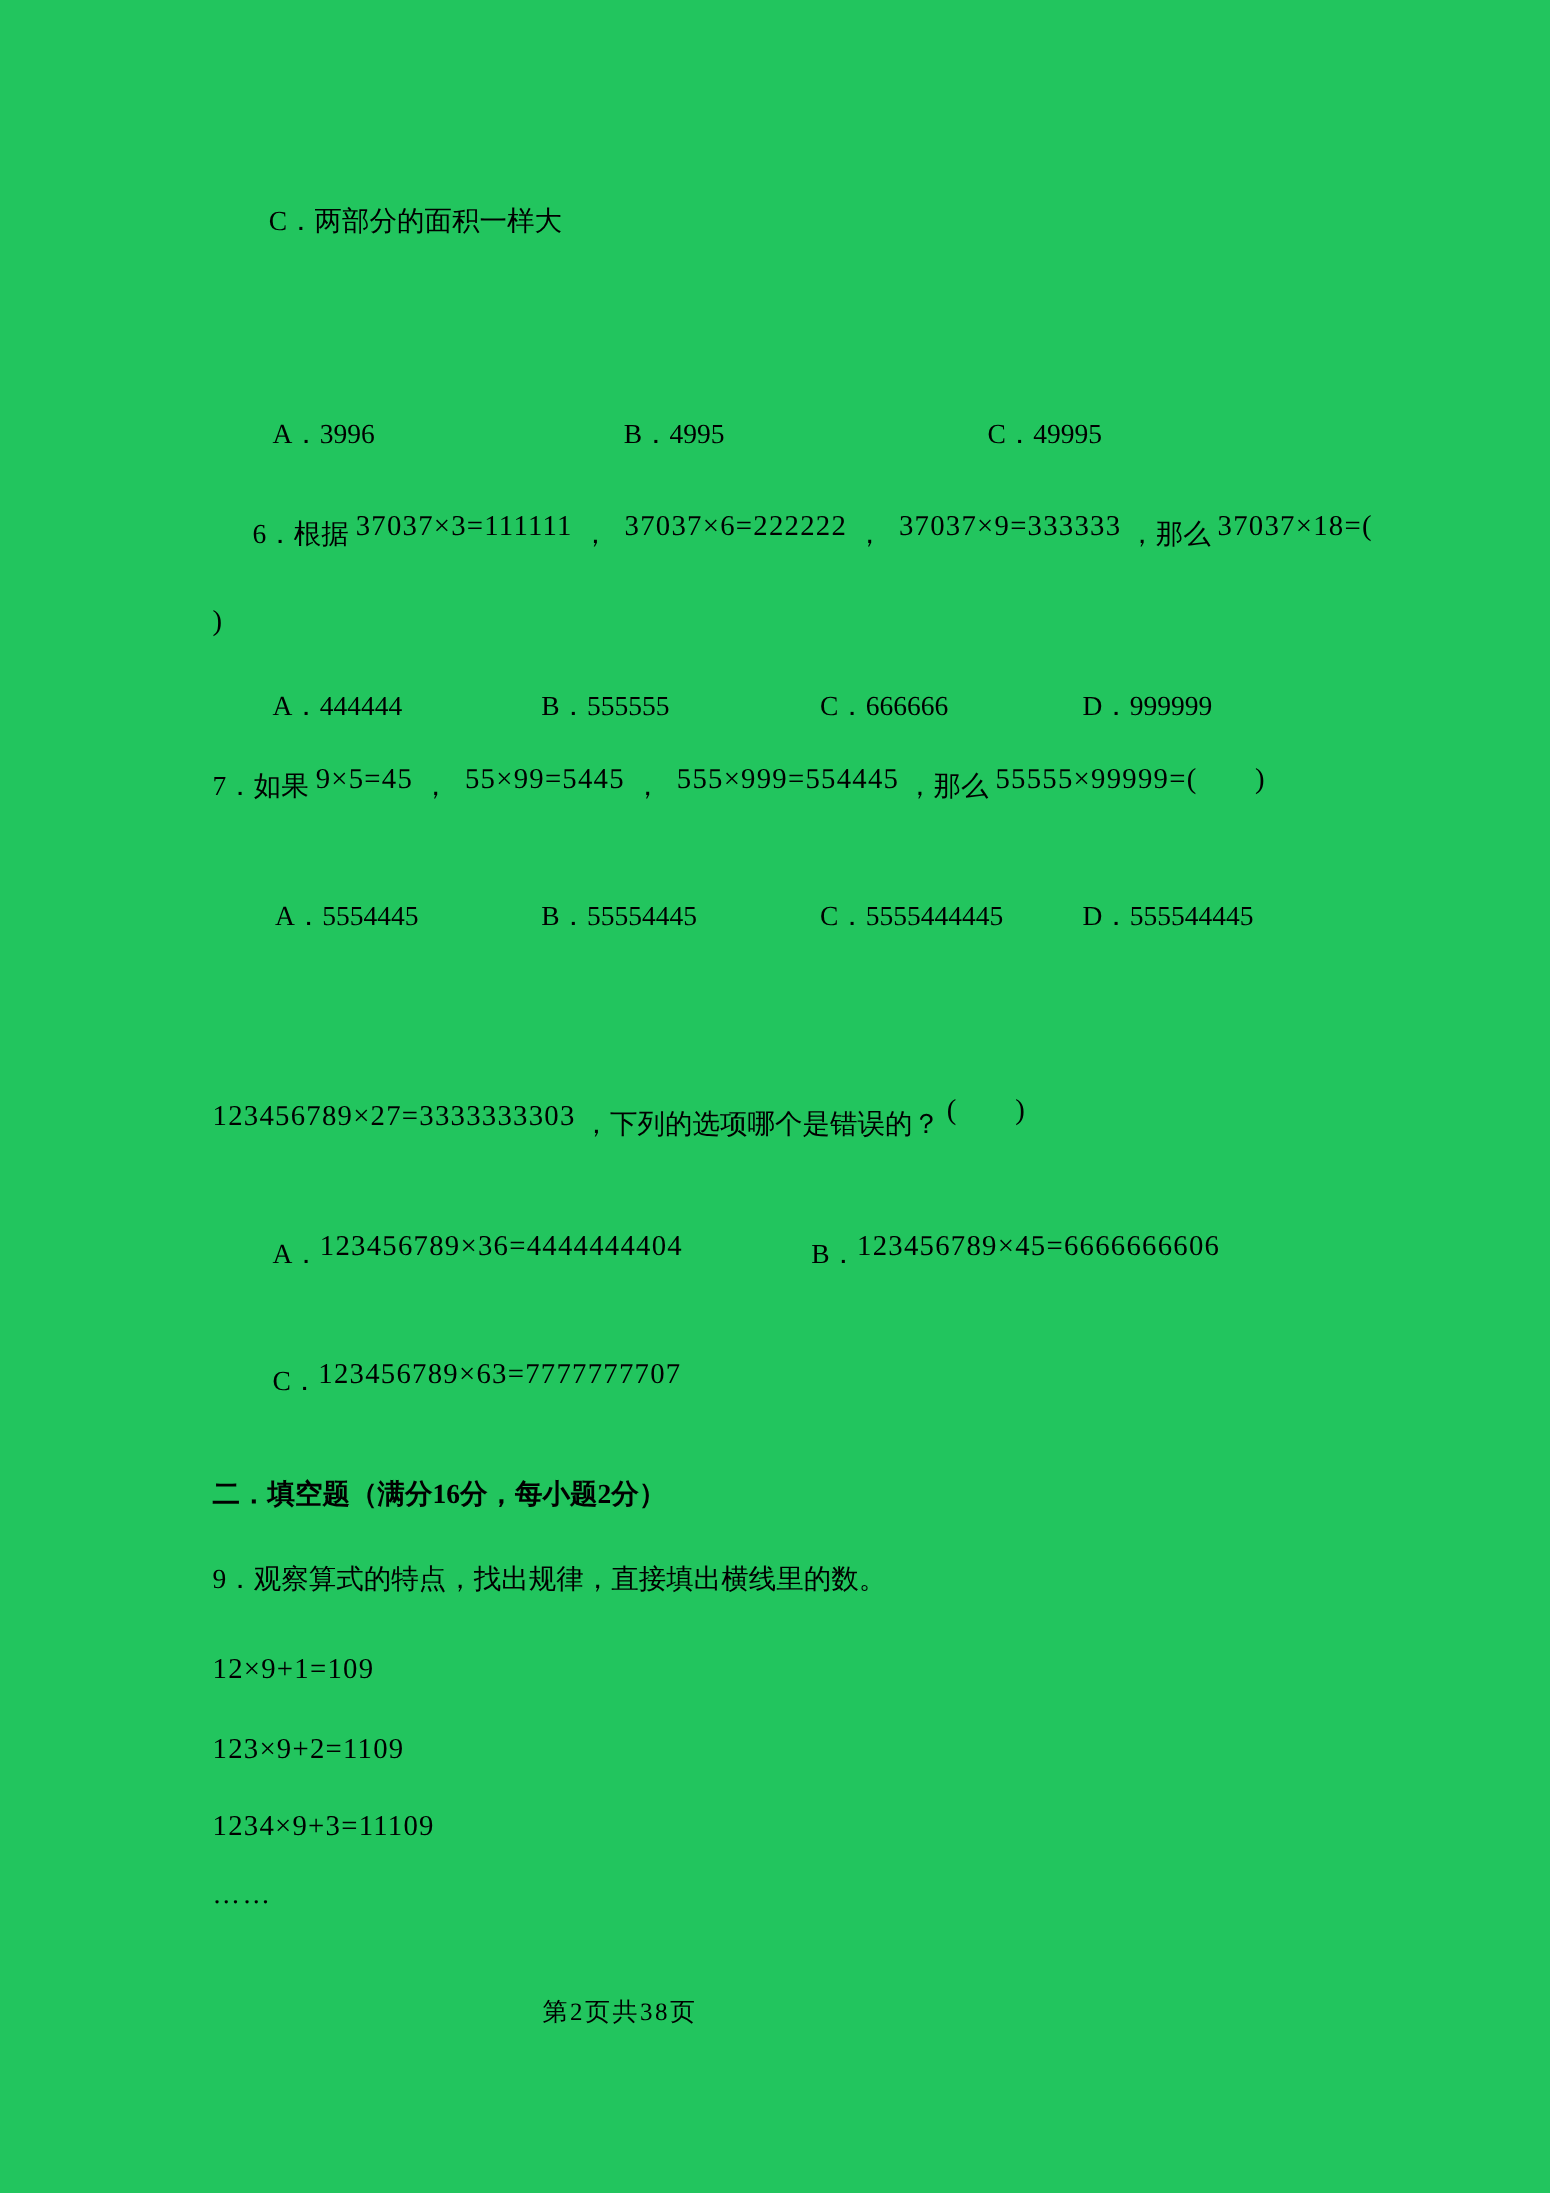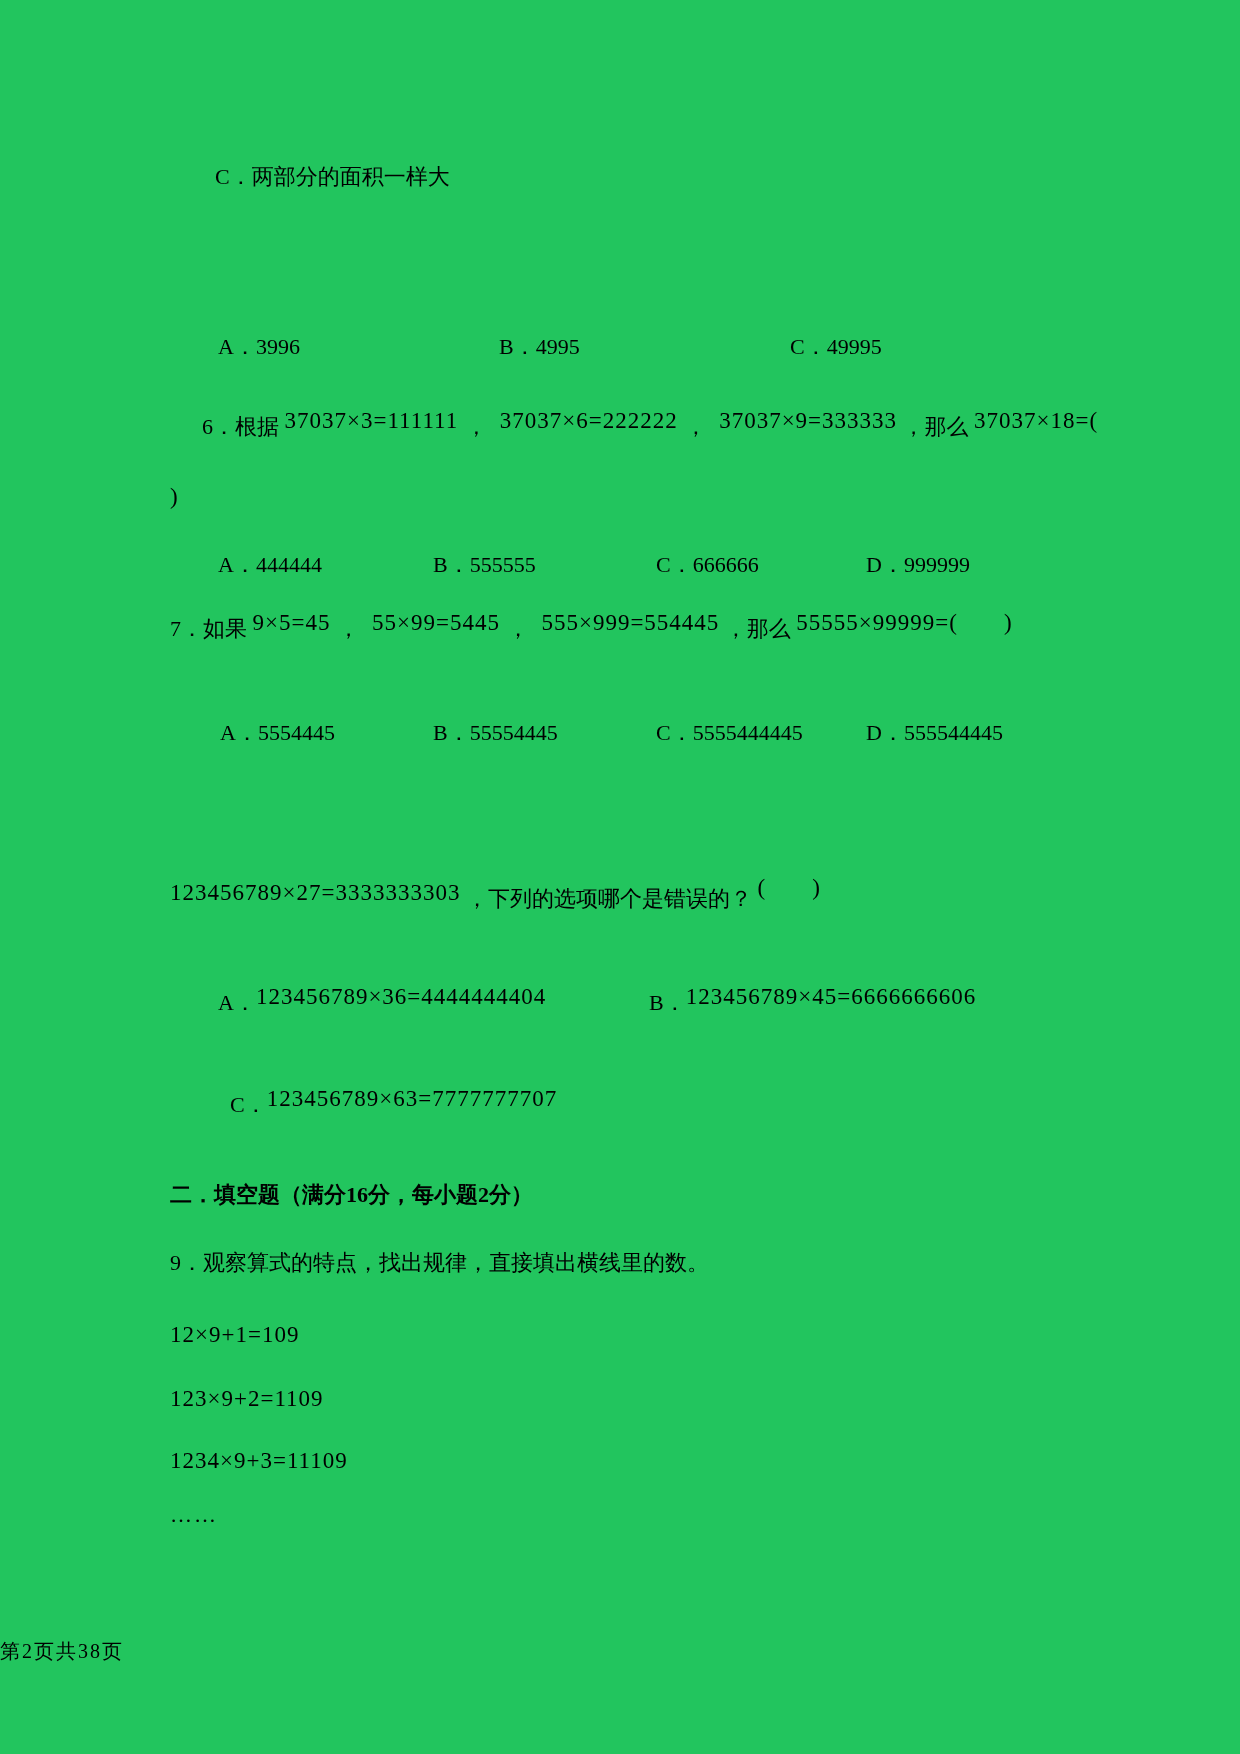--- a/index.html
+++ b/index.html
@@ -32,23 +32,23 @@
   .opt { position:absolute; top:0; white-space:nowrap; }
   .spacer { display:inline-block; }
   .sp40 { width:40px; }
   .sp46 { width:46px; }
   .bold { font-weight:bold; }
   .lead8 { letter-spacing:24px; margin-right:30px; }
   .gapL { margin-left:56px; }
   .footer {
     position:absolute;
     left:0; width:992px;
+    text-align:center;
     font-size:20px;
     letter-spacing:2px;
-    margin-top:42px;
   }
   .ellip { font-size:22px; letter-spacing:2px; }
 </style>
 </head>
 <body>
 
 <div class="page">
 
   <div class="line" style="top:162px; left:215px;">
     <span class="cjk">C．两部分的面积一样大</span>
@@ -102,21 +102,21 @@
     <span class="math">123456789×27=3333333303</span>
     <span class="cjk">，下列的选项哪个是错误的？</span>
     <span class="math hi">(</span><span class="spacer sp46"></span><span class="math hi">)</span>
   </div>
 
   <div class="line" style="top:988px; left:0; width:1240px;">
     <span class="opt" style="left:218px;"><span class="cjk">A．</span><span class="math">123456789×36=4444444404</span></span>
     <span class="opt" style="left:649px;"><span class="cjk">B．</span><span class="math">123456789×45=6666666606</span></span>
   </div>
 
-  <div class="line" style="top:1090px; left:218px;margin-left:12px;">
+  <div class="line" style="top:1090px; left:218px;">
     <span class="cjk">C．</span><span class="math">123456789×63=7777777707</span>
   </div>
 
   <div class="line bold" style="top:1180px; left:170px;">
     <span class="cjk">二．填空题（满分16分，每小题2分）</span>
   </div>
 
   <div class="line" style="top:1248px; left:170px;">
     <span class="cjk">9．观察算式的特点，找出规律，直接填出横线里的数。</span>
   </div>

